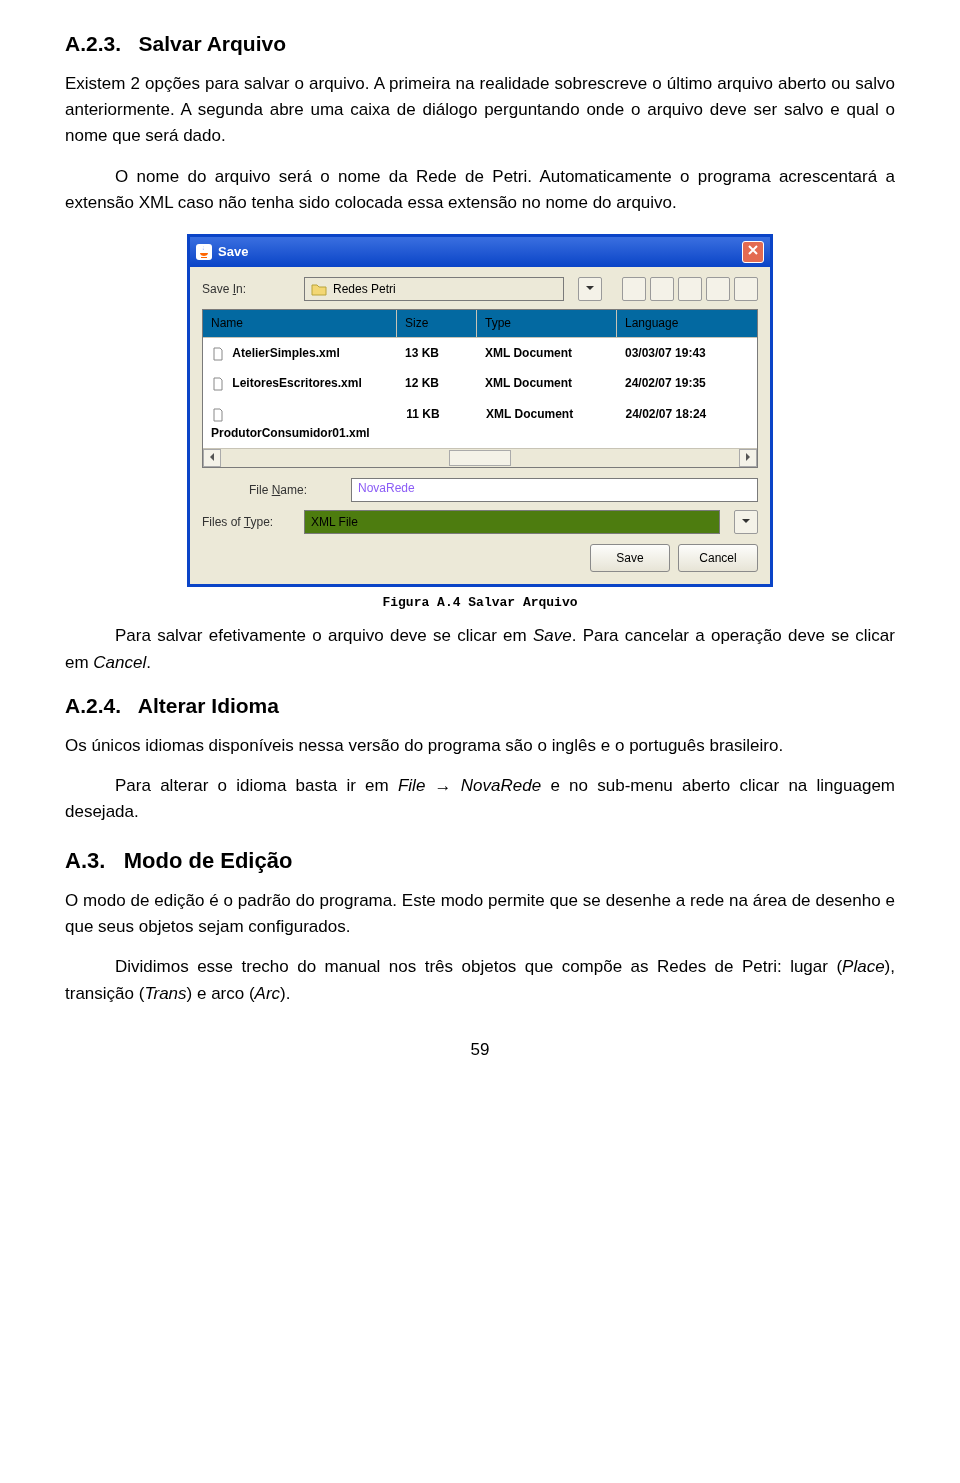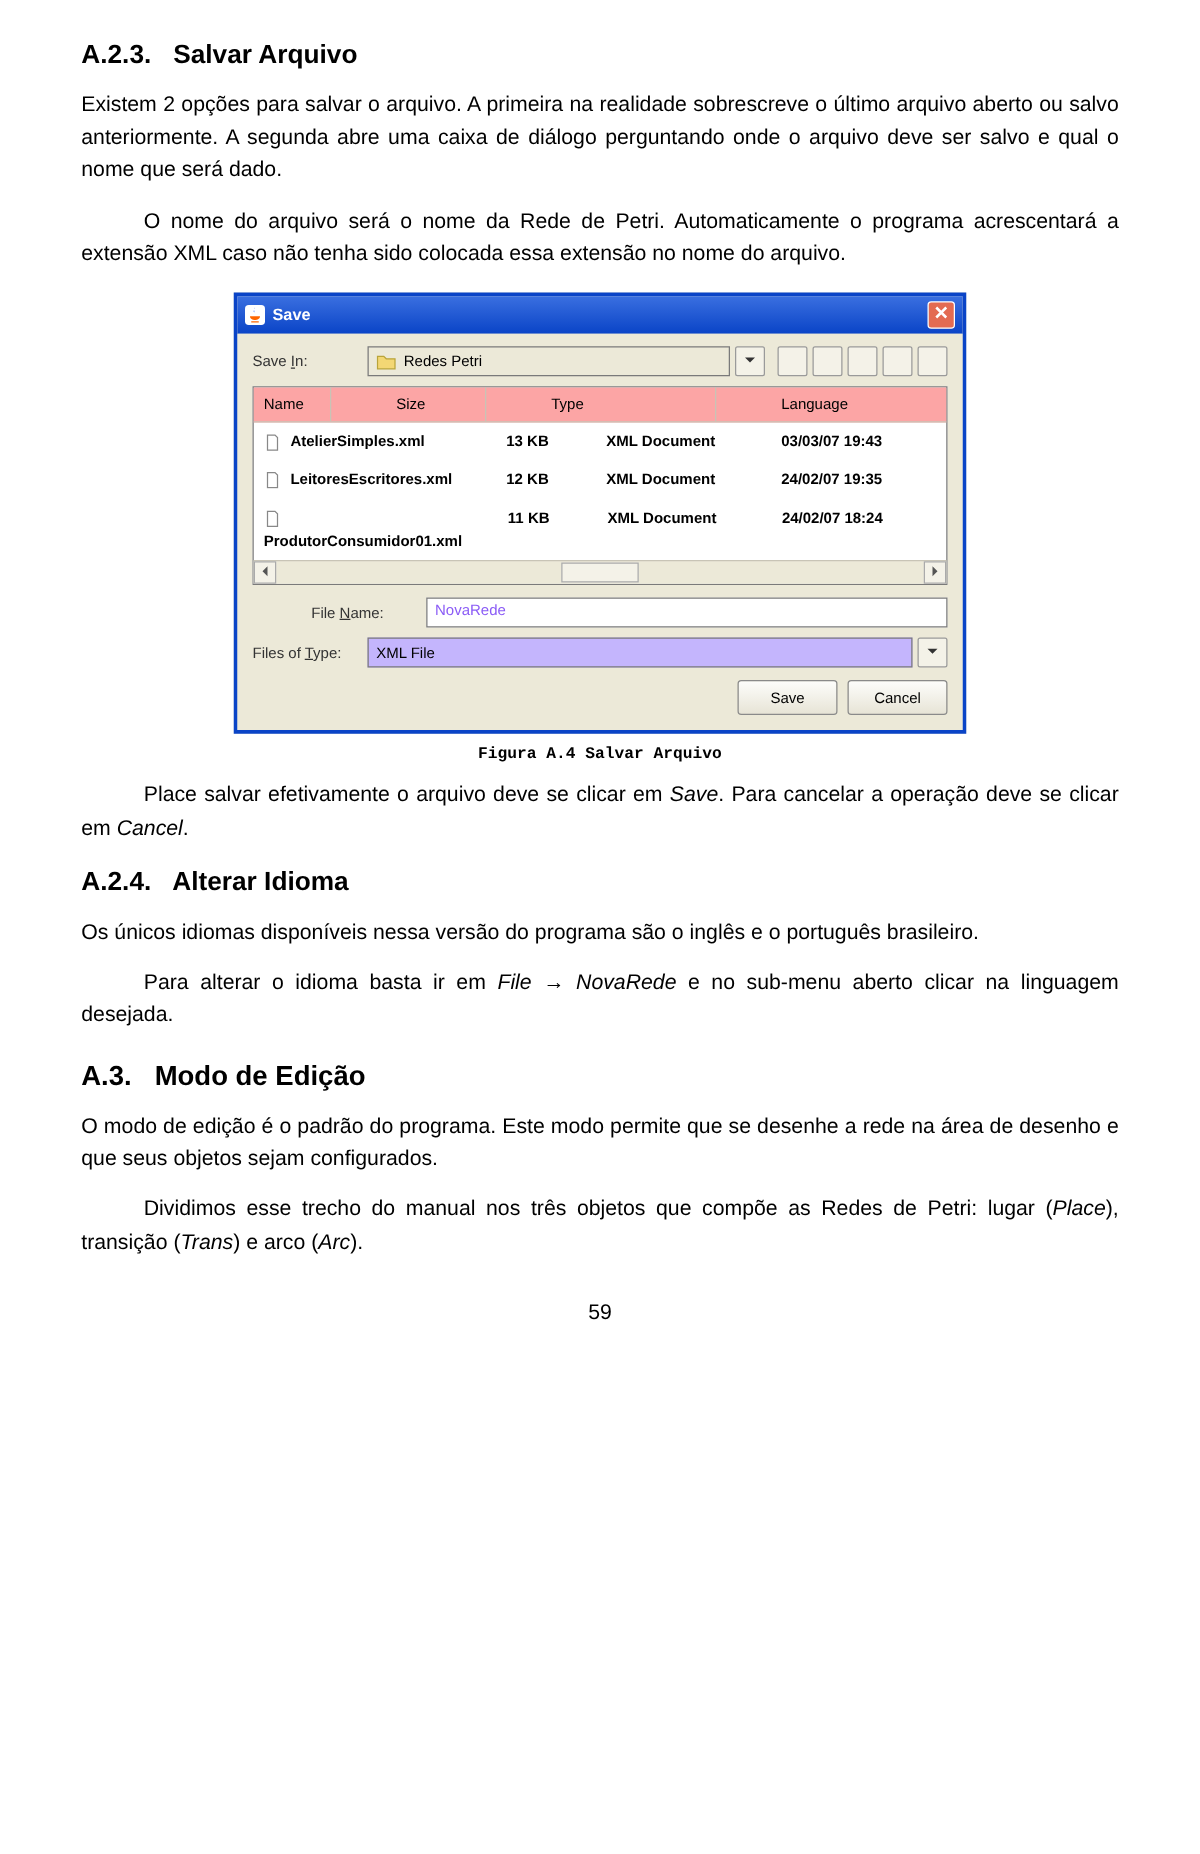--- a/index.html
+++ b/index.html
@@ -21,42 +21,42 @@
   .italic { font-style: italic; }
 
   
   .dlg-wrap { width: 580px; margin: 18px auto 4px auto; border: 3px solid #0a44c7; background:#ece9d8; font-family: Tahoma, Arial, sans-serif; font-size:12px; color:#000;}
   .dlg-title { background: linear-gradient(#3a6fe0,#0a44c7); color:#fff; font-size:13px; font-weight:bold; padding:4px 6px; display:flex; align-items:center; justify-content:space-between;}
   .dlg-title-left { display:flex; align-items:center; gap:6px;}
   .java-ico { width:16px; height:16px; background:#fff; border-radius:3px; display:flex; align-items:center; justify-content:center; color:#f60; font-size:11px; font-weight:bold; }
   .close-btn { width:20px; height:20px; background:#e36b52; border:1px solid #fff; border-radius:3px; display:flex; align-items:center; justify-content:center;}
   .close-btn svg { width:12px; height:12px; }
   .dlg-body { padding:10px 12px 12px 12px; background:#ece9d8;}
-  .row { display:flex; align-items:center; gap:4px; margin-bottom:8px;}
+  .row { display:flex; align-items:center; gap:14px; margin-bottom:8px;}
   .lbl { width:88px; color:#333; font-size:12px;}
   .u { text-decoration: underline; }
   .save-in-box { flex:1; border:1px solid #7a7a7a; background:#ece9d8; height:22px; display:flex; align-items:center; padding:0 6px; gap:6px;}
   .folder-ico { width:16px; height:14px; }
   .drop-btn, .tool-btn { width:22px; height:22px; border:1px solid #9a9a9a; background:#f4f2e8; display:flex; align-items:center; justify-content:center; border-radius:2px;}
   .toolgroup { display:flex; gap:4px; margin-left:6px;}
   .listpanel { border:1px solid #7a7a7a; background:#fff; padding:0;}
-  .list-head { display:flex; background:#fca5a5; border-bottom:1px solid #c8c4b6; font-size:12px;gap:44px;}
+  .list-head { display:flex; background:#0369a1; border-bottom:1px solid #c8c4b6; font-size:12px;}
   .col { padding:4px 8px; border-right:1px solid #c8c4b6; text-align:left; box-sizing:border-box;}
   .col.name { flex: 1 1 auto; }
   .col.size { width:80px; }
   .col.type { width:140px; }
   .col.mod  { width:140px; border-right:none; }
   .list-row { display:flex; font-size:12px; padding:2px 0; }
   .list-row .col { border:none; }
   .file-ico { width:14px; height:14px; display:inline-block; vertical-align:middle; margin-right:4px;}
   .scroll-row { display:flex; align-items:center; background:#ece9d8; border-top:1px solid #c8c4b6; height:18px;}
   .scroll-arrow { width:18px; height:18px; border:1px solid #aaa; background:#f4f2e8; display:flex;align-items:center;justify-content:center; box-sizing:border-box;}
   .scroll-thumb { width:60px; height:14px; margin:0 auto; border:1px solid #aaa; background:#f4f2e8;}
   .text-input { flex:1; border:1px solid #7a7a7a; background:#fff; height:22px; padding:0 6px; display:flex; align-items:flex-start; font-size:12px; color:#8b5cf6;}
-  .select-input { flex:1; border:1px solid #7a7a7a; background:#c4b5fd; height:22px; padding:0 6px; display:flex; align-items:center; justify-content:space-between;}
+  .select-input { flex:1; border:1px solid #7a7a7a; background:#4d7c0f; height:22px; padding:0 6px; display:flex; align-items:center; justify-content:space-between;}
   .btn-row { display:flex; justify-content:flex-end; gap:8px; margin-top:10px;}
   .btn { width:78px; height:26px; border:1px solid #8a8a8a; border-radius:3px; background:linear-gradient(#fdfdfb,#e7e4d6); display:flex; align-items:center; justify-content:center; font-size:12px;}
   .chev { width:10px; height:10px; }
 </style>
 </head>
 <body>
 
 <div class="h2">
   <span>A.2.3.</span>
   &nbsp;
@@ -241,21 +241,21 @@
       <div class="btn">
           <span>Cancel</span>
         </div>
     </div>
   </div>
 </div>
 
 <div class="figcap">Figura A.4 Salvar Arquivo</div>
 
 <div class="p p-indent">
-  <span>Place salvar efetivamente o arquivo deve se clicar em </span><span class="italic">Save</span><span>. Para cancelar a operação deve se clicar em </span><span class="italic">Cancel</span><span>.</span>
+  <span>Para salvar efetivamente o arquivo deve se clicar em </span><span class="italic">Save</span><span>. Para cancelar a operação deve se clicar em </span><span class="italic">Cancel</span><span>.</span>
 </div>
 
 <div class="h2">
   <span>A.2.4.</span>
   &nbsp;
   <span>Alterar Idioma</span>
 </div>
 
 <div class="p">Os únicos idiomas disponíveis nessa versão do programa são o inglês e o português brasileiro.</div>
 <div class="p p-indent">

